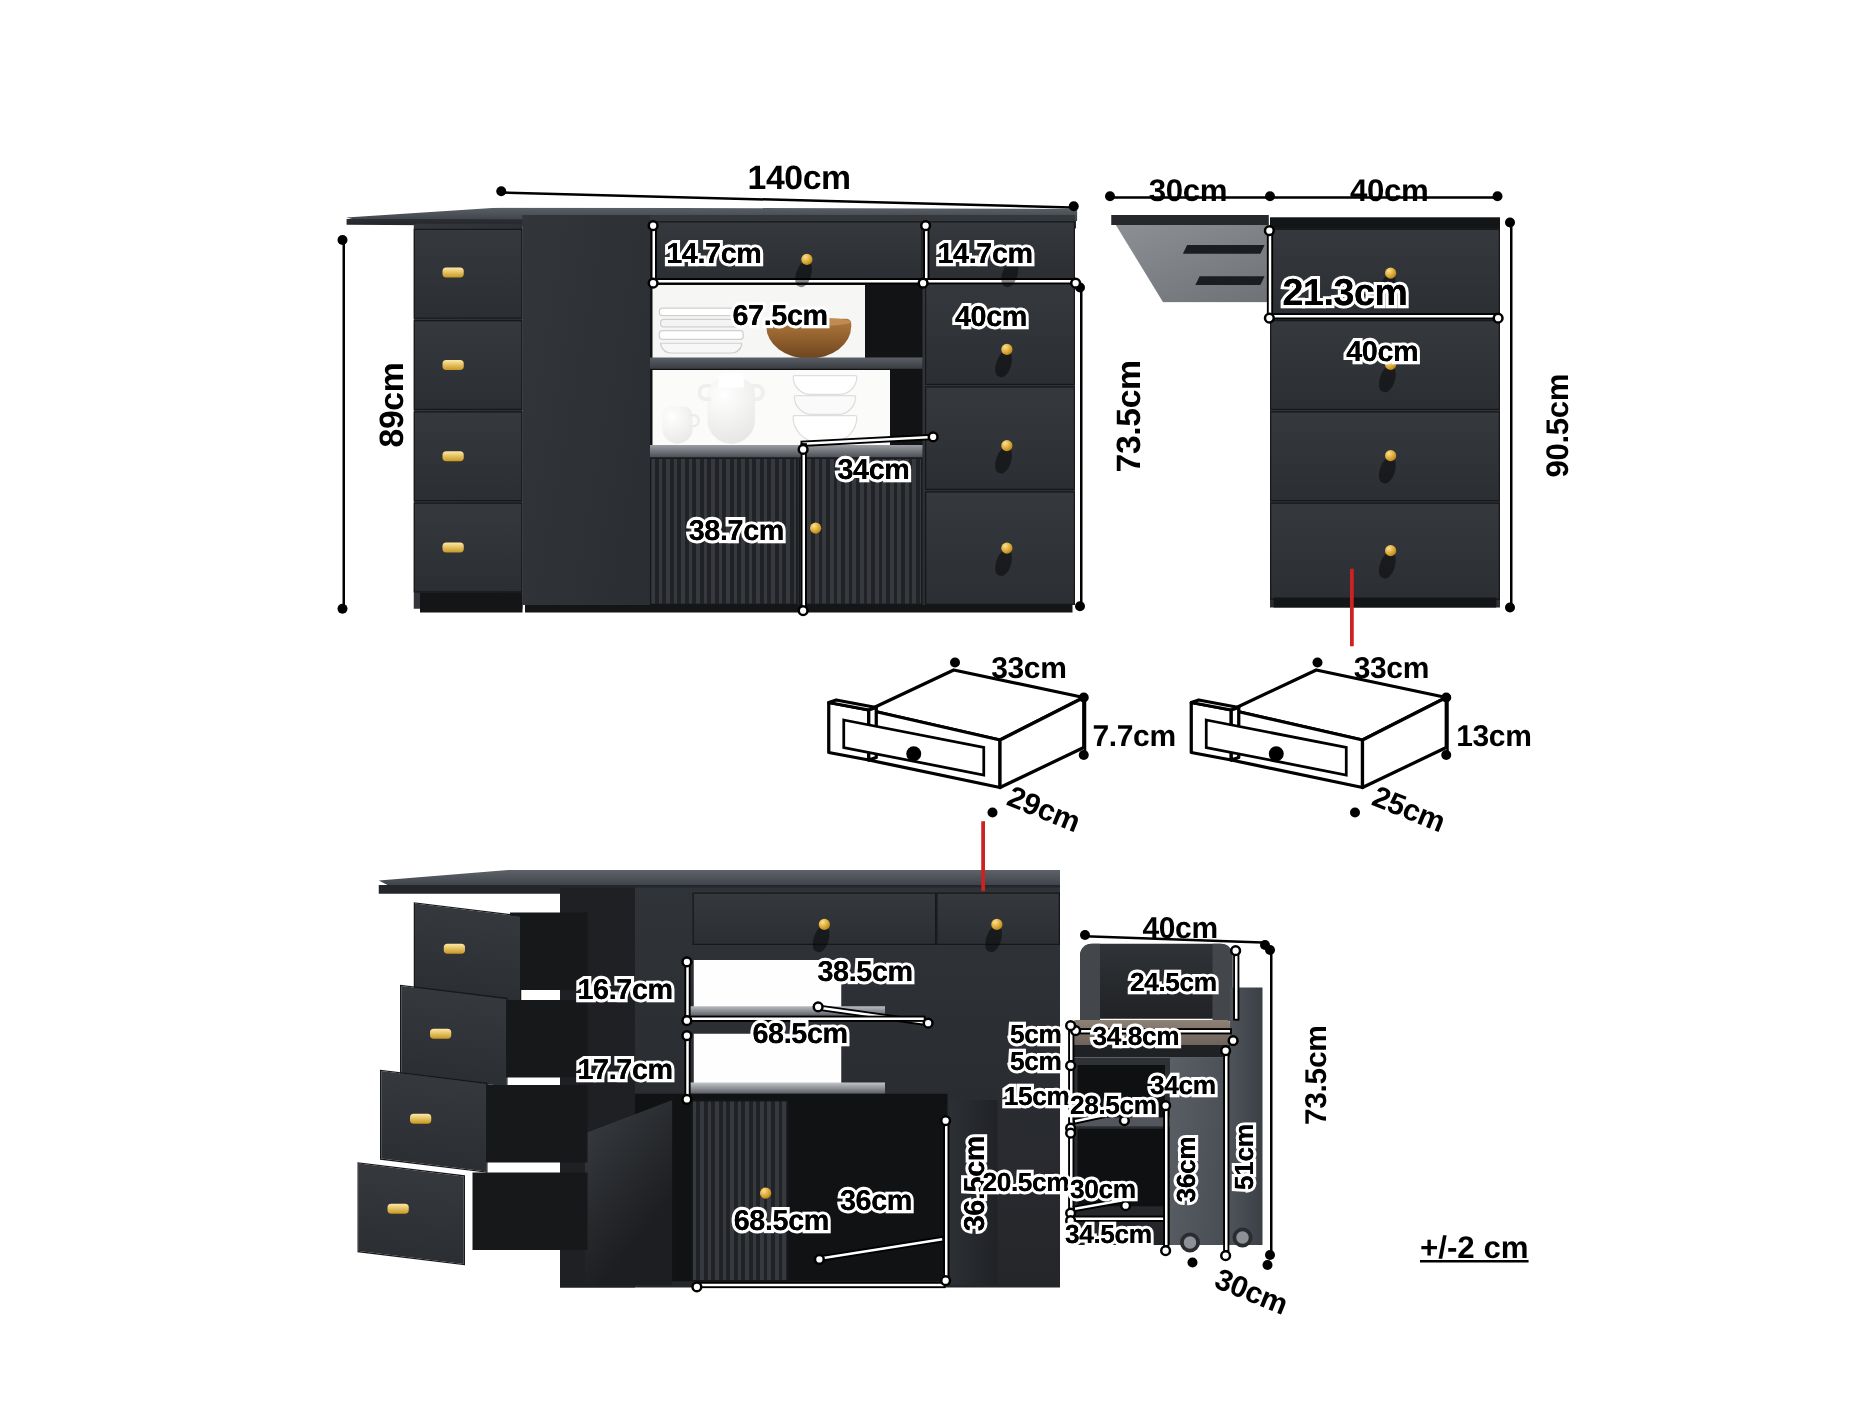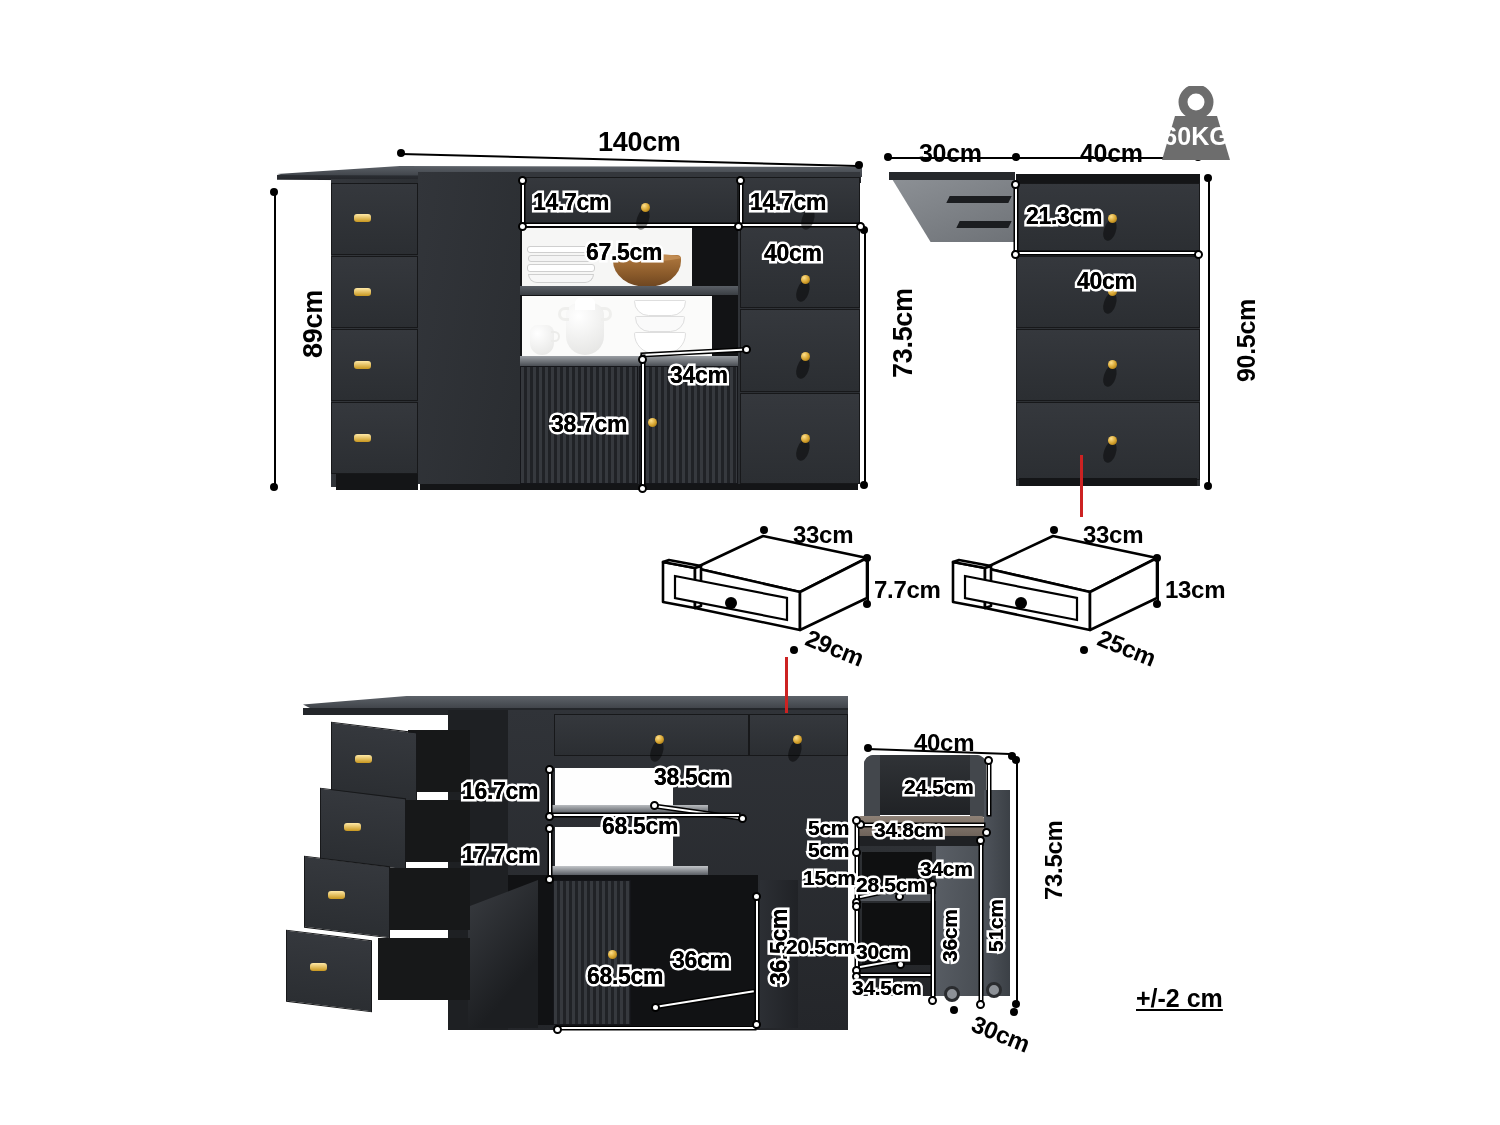--- a/index.html
+++ b/index.html
@@ -275,37 +275,29 @@
   <div class="dimline h" style="left:888px;top:157px;width:126px;"></div>
   <div class="dimline h" style="left:1016px;top:157px;width:180px;"></div>
   <div class="dlabel" style="left:919px;top:139px;font-size:25px;">30cm</div>
   <div class="dlabel" style="left:1080px;top:139px;font-size:25px;">40cm</div>
 
   <div class="dot w" style="left:1011px;top:180px;"></div>
   <div class="dot w" style="left:1011px;top:250px;"></div>
   <div class="dot w" style="left:1194px;top:250px;"></div>
   <div class="dimline v w" style="left:1015px;top:184px;height:70px;"></div>
   <div class="dimline h w" style="left:1015px;top:252px;width:181px;"></div>
-  <div class="dlabel out" data-txt="21.3cm" style="left:1026px;top:203px;font-size:23px;">21.3cm</div>
+  <div class="dlabel out" data-txt="21.3cm" style="left:1026px;top:218px;font-size:30px;">21.3cm</div>
 
   <div class="dlabel out" data-txt="40cm" style="left:1077px;top:268px;font-size:23px;">40cm</div>
 
   <div class="dot" style="left:1204px;top:174px;"></div>
   <div class="dot" style="left:1204px;top:482px;"></div>
   <div class="dimline v" style="left:1208px;top:178px;height:308px;"></div>
   <div class="dlabel rot90" style="left:1232px;top:382px;font-size:25px;">90.5cm</div>
 
-  <div class="weight" style="left:1150px;top:86px;">
-    <svg width="92" height="78" viewBox="0 0 92 78">
-      <circle cx="46" cy="16" r="13" fill="none" stroke="#6d6d6d" stroke-width="9"></circle>
-      <path d="M25 30 L67 30 L80 74 L12 74 Z" fill="#6d6d6d"></path>
-    </svg>
-    <div style="position:absolute;left:0;top:36px;width:92px;text-align:center;
-                color:#fff;font-weight:bold;font-size:25px;">60KG</div>
-  </div>
 
   <div class="ldraw" style="left:655px;top:520px;">
     <svg width="230" height="140" viewBox="0 0 230 140">
       <g fill="#fff" stroke="#000" stroke-width="2.6" stroke-linejoin="round">
         <polygon points="40,48 108,16 212,38 145,72"></polygon>
         <polygon points="40,48 145,72 145,110 40,88"></polygon>
         <polygon points="145,72 212,38 212,78 145,110"></polygon>
         <polygon points="8,42 40,48 40,88 8,82"></polygon>
         <polygon points="8,42 14,40 46,46 40,48"></polygon>
         <polygon points="40,48 46,46 46,86 40,88"></polygon>

